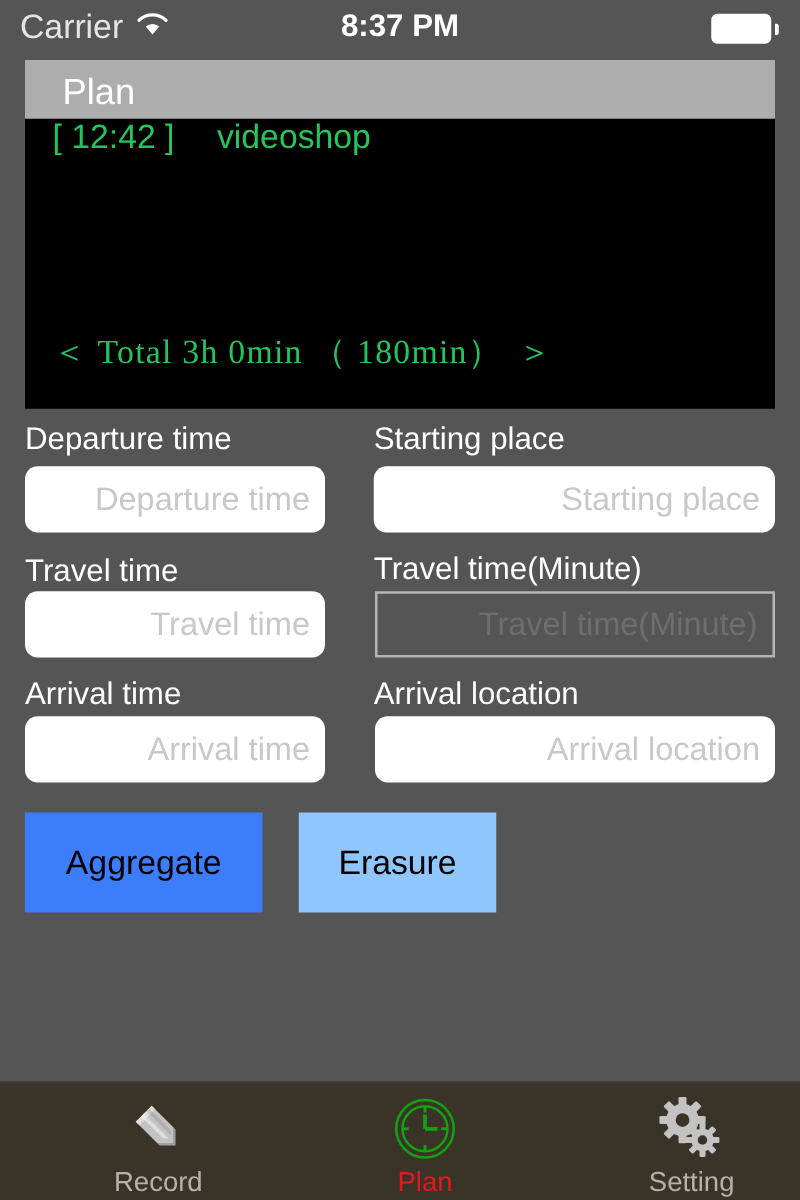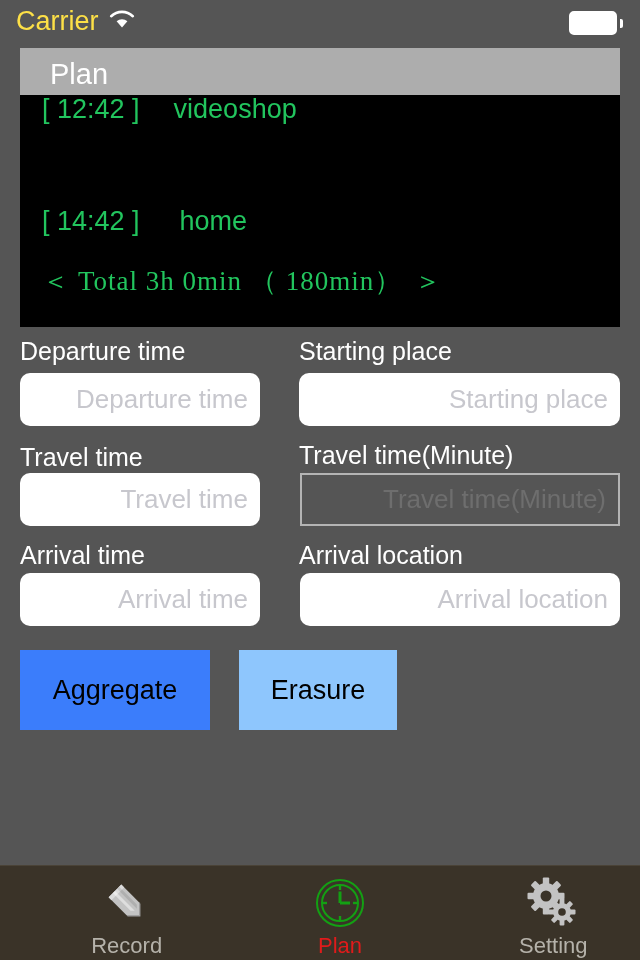--- a/index.html
+++ b/index.html
@@ -28,21 +28,21 @@
   .status-left {
     position: absolute;
     left: 16px; top: 6px;
     display: flex;
     align-items: center;
     gap: 9px;
   }
   .carrier-text {
     font-size: 27px;
     line-height: 30px;
-    color: #fde047;
+    color: #e5e5e5;
     letter-spacing: 0px;
   }
   .wifi-icon { display: block; }
   .status-time {
     position: absolute;
     left: 0; top: 6px;
     width: 640px;
     text-align: center;
     font-size: 25px;
     line-height: 30px;
@@ -233,36 +233,34 @@
 <div class="status-bar">
   <div class="status-left">
     <span class="carrier-text">Carrier</span>
     <span class="wifi-icon">
       <svg width="28" height="22" viewBox="0 0 28 22">
         <path d="M14 19.5 L8.6 13.2 A8.2 8.2 0 0 1 19.4 13.2 Z" fill="#ffffff"></path>
         <path d="M3.2 8.2 A15.6 15.6 0 0 1 24.8 8.2" stroke="#ffffff" stroke-width="2.6" fill="none" stroke-linecap="round"></path>
       </svg>
     </span>
   </div>
+  <div class="status-time">8:37 PM</div>
   <div class="battery">
     <div class="battery-body"></div>
     <div class="battery-cap"></div>
   </div>
 </div>
 
 <div class="nav-bar">
   <div class="nav-title">Plan</div>
 </div>
 
 <div class="schedule-panel">
   <div class="sched-line sched-row1">
     <span class="time">[ 12:42 ]</span><span class="place">videoshop</span>
-  </div>
-  <div class="sched-line sched-row3">
-    <span class="time">[ 14:42 ]</span><span class="place">home</span>
   </div>
   <div class="sched-line sched-row4">
     <span class="chev">＜</span><span>Total</span>&nbsp;<span>3h  0min</span>&nbsp;<span>（ 180min）</span><span class="chev-r">＞</span>
   </div>
 </div>
 
 <div class="form-area">
 
   <div class="field-label lbl-departure">Departure time</div>
   <input class="text-field fld-departure" type="text" placeholder="Departure time" style="">

